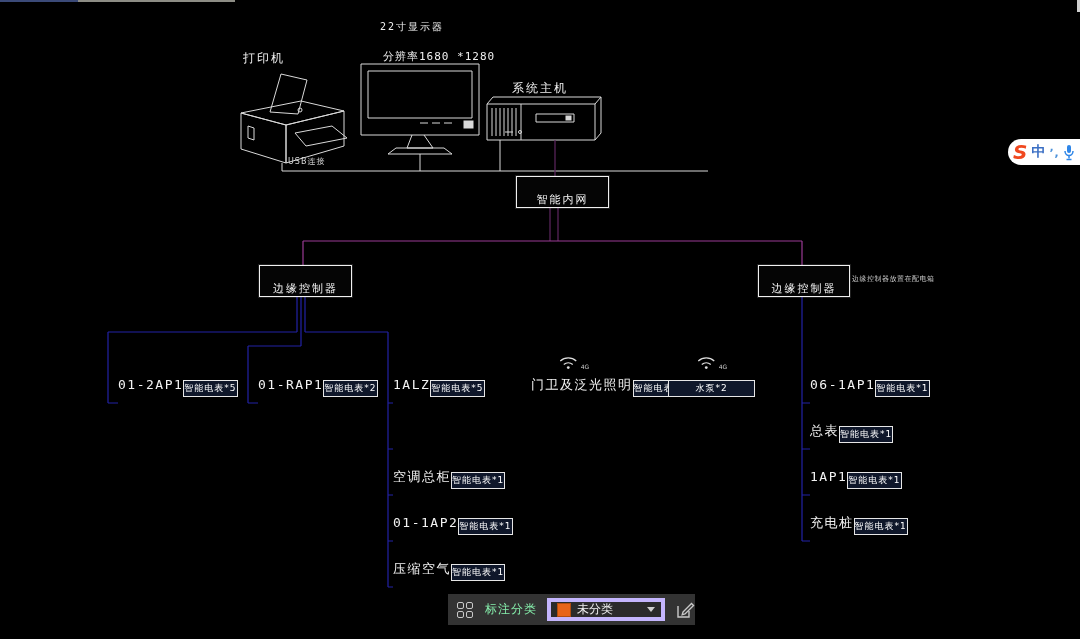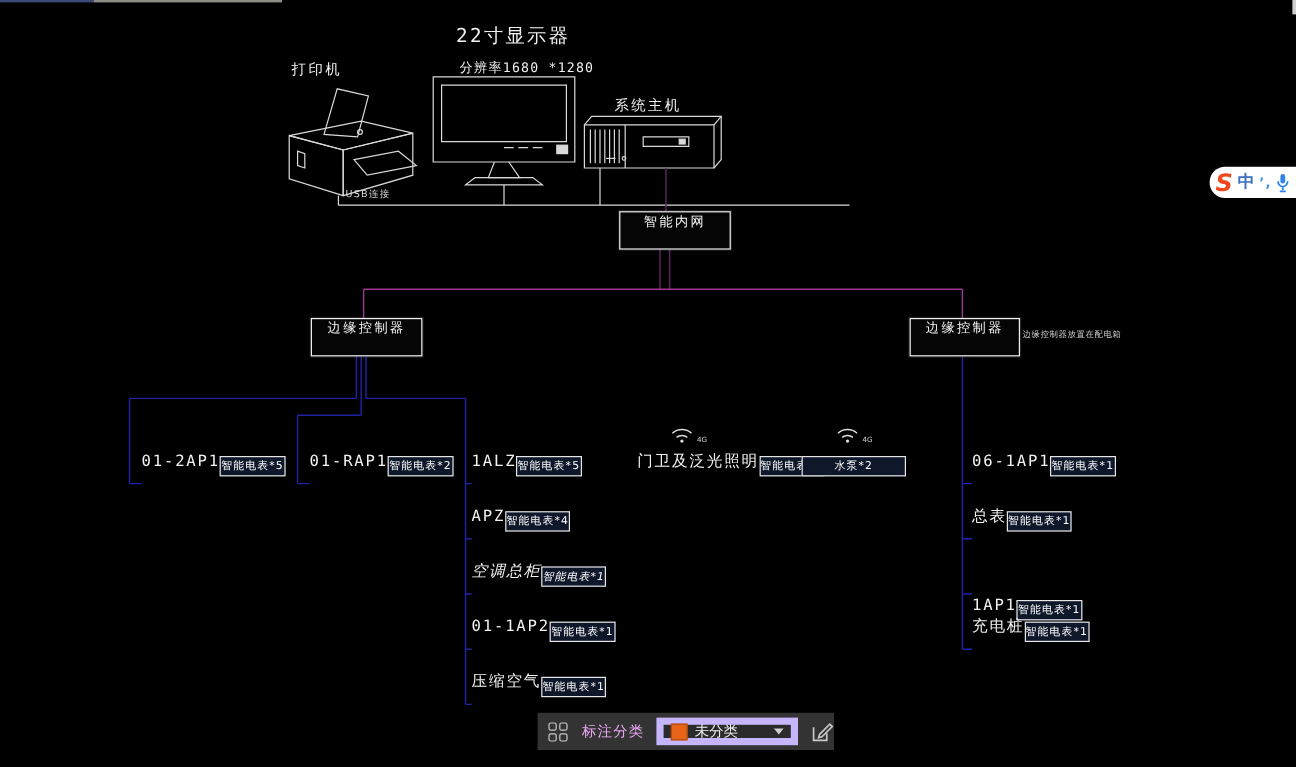--- a/index.html
+++ b/index.html
@@ -7,37 +7,37 @@
          font-family:"DejaVu Sans",sans-serif;color:#e8e8e8;}
   .abs{position:absolute;}
   svg.wires{position:absolute;left:0;top:0;pointer-events:none;}
   
   .cad-label{position:absolute;color:#efefef;font-family:"DejaVu Sans Mono","DejaVu Sans",sans-serif;
              letter-spacing:2px;white-space:nowrap;font-weight:400;}
   .small-label{position:absolute;color:#d8d8d8;font-size:8px;letter-spacing:1px;white-space:nowrap;}
   .note-label{position:absolute;color:#cfcfcf;font-size:7px;letter-spacing:.5px;white-space:nowrap;}
   
   .ctrl-box{position:absolute;border:1px solid #f0f0f0;background:#050505;display:flex;
-            align-items:flex-start;justify-content:center;font-size:11px;letter-spacing:2px;color:#f5f5f5;
+            align-items:flex-end;justify-content:center;font-size:11px;letter-spacing:2px;color:#f5f5f5;
             box-shadow:0 0 0 1px rgba(255,255,255,.12);}
   .node{position:absolute;display:flex;flex-direction:row;align-items:center;}
   .node-title{height:16px;line-height:16px;font-size:13px;letter-spacing:1.5px;color:#f2f2f2;
               font-family:"DejaVu Sans Mono","DejaVu Sans",sans-serif;white-space:nowrap;}
   .meter-box{margin-top:8px;width:100%;height:15px;border:1px solid #e6e6e6;background:#0f172a;
              display:flex;align-items:center;justify-content:center;font-size:9px;letter-spacing:1px;
              color:#fff;white-space:nowrap;}
   .wifi-wrap{position:absolute;top:-18px;left:50%;transform:translateX(-50%);display:flex;align-items:flex-end;}
   .wifi-sub{font-size:6px;color:#cfcfcf;margin-left:1px;}
   
   .toolbar{position:absolute;left:448px;top:594px;width:247px;height:31px;background:#333;
            display:flex;align-items:center;padding:0 0 0 9px;box-sizing:border-box;}
   .grid-icon{display:grid;grid-template-columns:7px 7px;grid-template-rows:7px 7px;gap:2px;margin-right:12px;cursor:pointer;}
   .grid-icon i{border:1.5px solid #c9c9c9;border-radius:2px;display:block;}
-  .toolbar-label{font-size:12px;color:#f0abfc;letter-spacing:1px;margin-right:10px;white-space:nowrap;}
-  .dropdown{width:122px;height:23px;background:#2b2b2b;border:6px solid #c4b5fd;display:flex;
+  .toolbar-label{font-size:12px;color:#86efac;letter-spacing:1px;margin-right:10px;white-space:nowrap;}
+  .dropdown{width:122px;height:23px;background:#2b2b2b;border:4px solid #c4b5fd;display:flex;
             align-items:center;padding:0 6px;box-sizing:border-box;cursor:pointer;}
   .swatch{width:12px;height:12px;background:#e8641a;border:1px solid #b04c10;margin-right:6px;flex:none;}
   .dd-text{flex:1;font-size:12px;color:#f0f0f0;white-space:nowrap;overflow:hidden;}
   .caret{width:0;height:0;border-left:4px solid transparent;border-right:4px solid transparent;
          border-top:5px solid #cfcfcf;margin-left:4px;}
   .edit-btn{margin-left:10px;cursor:pointer;display:flex;align-items:center;}
   
   .ime-bar{position:absolute;left:1008px;top:139px;width:80px;height:26px;background:#fff;
            border-radius:13px 0 0 13px;display:flex;align-items:center;padding-left:5px;box-sizing:border-box;}
   .sogou-s{font-size:20px;font-weight:900;font-style:italic;color:#f0481f;line-height:20px;margin-right:4px;}
@@ -105,21 +105,21 @@
       <path d="M108 332 V403 M248 346 V403 M388 332 V587"></path>
       <path d="M108 403 H118 M248 403 H258"></path>
       <path d="M388 403 H393 M388 449 H393 M388 495 H393 M388 541 H393 M388 587 H393"></path>
       <path d="M802 295 V541"></path>
       <path d="M802 403 H810 M802 449 H810 M802 495 H810 M802 541 H810"></path>
     </g>
   </svg>
 
   <div class="cad-label" style="left:243px;top:50px;font-size:12px;">打印机</div>
   <div class="small-label" style="left:288px;top:156px;">USB连接</div>
-  <div class="cad-label" style="left:380px;top:20px;font-size:16px;">22寸显示器</div>
+  <div class="cad-label" style="left:380px;top:20px;font-size:10px;">22寸显示器</div>
   <div class="cad-label" style="left:383px;top:37px;font-size:11px;letter-spacing:1px;margin-top:12px;">分辨率1680 *1280</div>
   <div class="cad-label" style="left:512px;top:80px;font-size:12px;">系统主机</div>
 
   <div class="ctrl-box" style="left:516px;top:176px;width:91px;height:30px;">
     <span>智能内网</span>
   </div>
   <div class="ctrl-box" style="left:259px;top:265px;width:91px;height:30px;">
     <span>边缘控制器</span>
   </div>
   <div class="ctrl-box" style="left:758px;top:265px;width:90px;height:30px;">
@@ -139,27 +139,21 @@
         <span>智能电表*2</span>
       </div>
   </div>
 
   <div class="node" style="left:393px;top:372px;width:80px;">
     <div class="node-title">1ALZ</div>
     <div class="meter-box">
         <span>智能电表*5</span>
       </div>
   </div>
-  <div class="node" style="left:393px;top:418px;width:80px;">
-    <div class="node-title">APZ</div>
-    <div class="meter-box">
-        <span>智能电表*4</span>
-      </div>
-  </div>
-  <div class="node" style="left:393px;top:464px;width:80px;font-style:italic;">
+  <div class="node" style="left:393px;top:464px;width:80px;">
     <div class="node-title">空调总柜</div>
     <div class="meter-box">
         <span>智能电表*1</span>
       </div>
   </div>
   <div class="node" style="left:393px;top:510px;width:80px;">
     <div class="node-title">01-1AP2</div>
     <div class="meter-box">
         <span>智能电表*1</span>
       </div>
@@ -205,21 +199,21 @@
     <div class="meter-box">
         <span>智能电表*1</span>
       </div>
   </div>
   <div class="node" style="left:810px;top:418px;width:80px;">
     <div class="node-title">总表</div>
     <div class="meter-box">
         <span>智能电表*1</span>
       </div>
   </div>
-  <div class="node" style="left:810px;top:464px;width:80px;margin-top:28px;">
+  <div class="node" style="left:810px;top:464px;width:80px;">
     <div class="node-title">1AP1</div>
     <div class="meter-box">
         <span>智能电表*1</span>
       </div>
   </div>
   <div class="node" style="left:810px;top:510px;width:80px;">
     <div class="node-title">充电桩</div>
     <div class="meter-box">
         <span>智能电表*1</span>
       </div>

